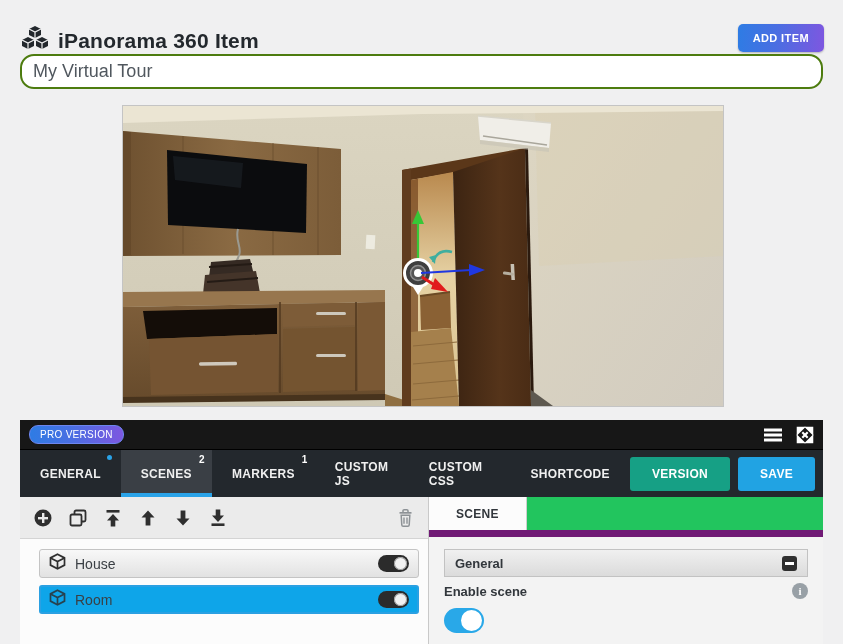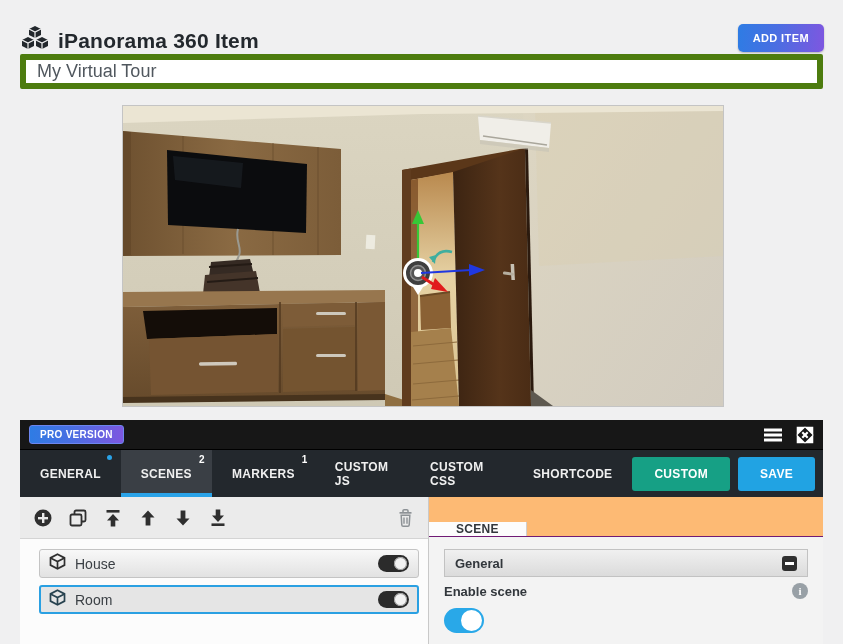--- a/index.html
+++ b/index.html
@@ -11,37 +11,37 @@
   .app-header h1 { font-size:21px; font-weight:bold; color:#23282d; letter-spacing:.2px; }
   .btn-additem {
     position:absolute; right:19px; top:24px;
     background:linear-gradient(95deg,#2e7ce4 0%,#4a6ee2 45%,#7e57e0 100%);
     color:#fff; font-size:11px; font-weight:bold; letter-spacing:.4px;
     border:none; border-radius:5px; padding:8px 15px; cursor:pointer;
     box-shadow:0 1px 2px rgba(0,0,0,.25);
   }
   .tour-input {
     position:absolute; left:20px; top:54px; width:803px; height:35px;
-    border:6px solid #4d7c0f; background:#fff; border-radius:2px;
+    border:2px solid #4d7c0f; background:#fff; border-radius:14px;
     font-family:"Liberation Sans",sans-serif; font-size:18px; color:#50575e; padding:0 11px;
   }
 
   
   .pano { position:absolute; left:122px; top:105px; width:602px; height:302px;
           border:1px solid #c4c4c4; background:#d4cfbb; cursor:grab; }
   .pano svg { display:block; }
 
   
   .widget { position:absolute; left:20px; top:420px; width:803px; height:230px; }
   .topbar { height:30px; background:#171717; border-bottom:1px solid #000;
             display:flex; align-items:center; padding:0 9px; }
   .btn-pro {
     background:linear-gradient(95deg,#2e7ce4 0%,#4a6ee2 45%,#7e57e0 100%);
-    border:1px solid #6d86ee; color:#fff; font-size:10px; font-weight:bold;
-    letter-spacing:.3px; border-radius:3px; padding:3px 10px; cursor:pointer;
+    border:1px solid #6d86ee; color:#fff; font-size:10px; font-weight:normal;
+    letter-spacing:.3px; border-radius:9px; padding:3px 10px; cursor:pointer;
   }
   .topbar-right { margin-left:auto; display:flex; align-items:center; gap:13px; }
   .icon-btn { display:inline-flex; cursor:pointer; }
 
   .tabrow { height:47px; background:#23282d; display:flex; align-items:stretch; }
   .tab { position:relative; display:flex; align-items:center; padding:0 20px;
          color:#f0f0f0; font-size:12px; font-weight:bold; letter-spacing:.3px; cursor:pointer; }
   .tab.active { background:#3a3f45; box-shadow:inset 0 -4px 0 0 #2aa3e8; }
   .tab .num { position:absolute; top:4px; right:7px; font-size:10px; font-weight:bold; color:#fff; }
   .tab .dot { position:absolute; top:5px; right:9px; width:5px; height:5px; border-radius:50%; background:#2aa3e8; }
@@ -54,30 +54,30 @@
   .content { display:flex; height:153px; background:#fcfcfc; }
   .left-panel { width:409px; border-right:1px solid #c9c9c9; background:#fcfcfc;
                 display:flex; flex-direction:column; }
   .toolbar { height:42px; background:#ebebeb; border-bottom:1px solid #d4d4d4;
              display:flex; align-items:center; gap:15px; padding:0 13px; }
   .toolbar .push { margin-left:auto; }
   .scene-list { padding:10px 9px; }
   .scene-row { height:29px; display:flex; align-items:center; padding:0 9px;
                background:linear-gradient(#f8f8f8,#e2e2e2);
                border:1px solid #c4c4c4; border-radius:3px; margin-bottom:7px; cursor:pointer;margin-left:10px; }
-  .scene-row.selected { background:#e5e5e5; border:2px solid #2aa0e2; padding:0 8px; }
+  .scene-row.selected { background:#0ea5e9; border:2px solid #2aa0e2; padding:0 8px; }
   .scene-row .name { margin-left:9px; font-size:14px; color:#3a3f44; }
   .mini-toggle { margin-left:auto; width:31px; height:17px; background:#2b2b2b;
                  border-radius:9px; position:relative; cursor:pointer; }
   .mini-toggle::after { content:""; position:absolute; right:2px; top:2px;
                  width:13px; height:13px; background:#f2f2f2; border-radius:50%;
                  box-shadow:inset 0 0 0 1px #9a9a9a; }
 
   .right-panel { flex:1; background:#f3f3f3; display:flex; flex-direction:column; }
-  .tabstrip { height:40px; background:#fdba74; border-bottom:1px solid #701a75; display:flex;align-items:flex-end; }
+  .tabstrip { height:40px; background:#22c55e; border-bottom:7px solid #701a75; display:flex; }
   .scene-tab { background:#fcfcfc; border-right:1px solid #cfcfcf; display:flex;
                align-items:center; padding:0 27px; font-weight:bold; font-size:12px;
                color:#32373c; letter-spacing:.3px; cursor:pointer; }
   .inspector-body { padding:12px 15px; }
   .section-head { height:28px; background:linear-gradient(#f0f0f0,#dbdbdb);
                   border:1px solid #c2c2c2; display:flex; align-items:center;
                   padding:0 10px; font-weight:bold; font-size:13px; color:#32373c; cursor:pointer; }
   .collapse-btn { margin-left:auto; width:15px; height:15px; background:#2f2f2f;
                   border-radius:3px; position:relative; cursor:pointer; }
   .collapse-btn::after { content:""; position:absolute; left:3px; top:6px;
@@ -262,21 +262,21 @@
       <div class="tab">
         <span>CUSTOM JS</span>
       </div>
       <div class="tab">
         <span>CUSTOM CSS</span>
       </div>
       <div class="tab">
         <span>SHORTCODE</span>
       </div>
       <div class="tab-actions">
-        <button class="btn-preview">CUSTOM</button>
+        <button class="btn-preview">VERSION</button>
         <button class="btn-save">SAVE</button>
       </div>
     </div>
 
     <div class="content">
 
       <div class="left-panel">
         <div class="toolbar">
           <span class="icon-btn">
             <svg width="20" height="20" viewBox="0 0 20 20">

